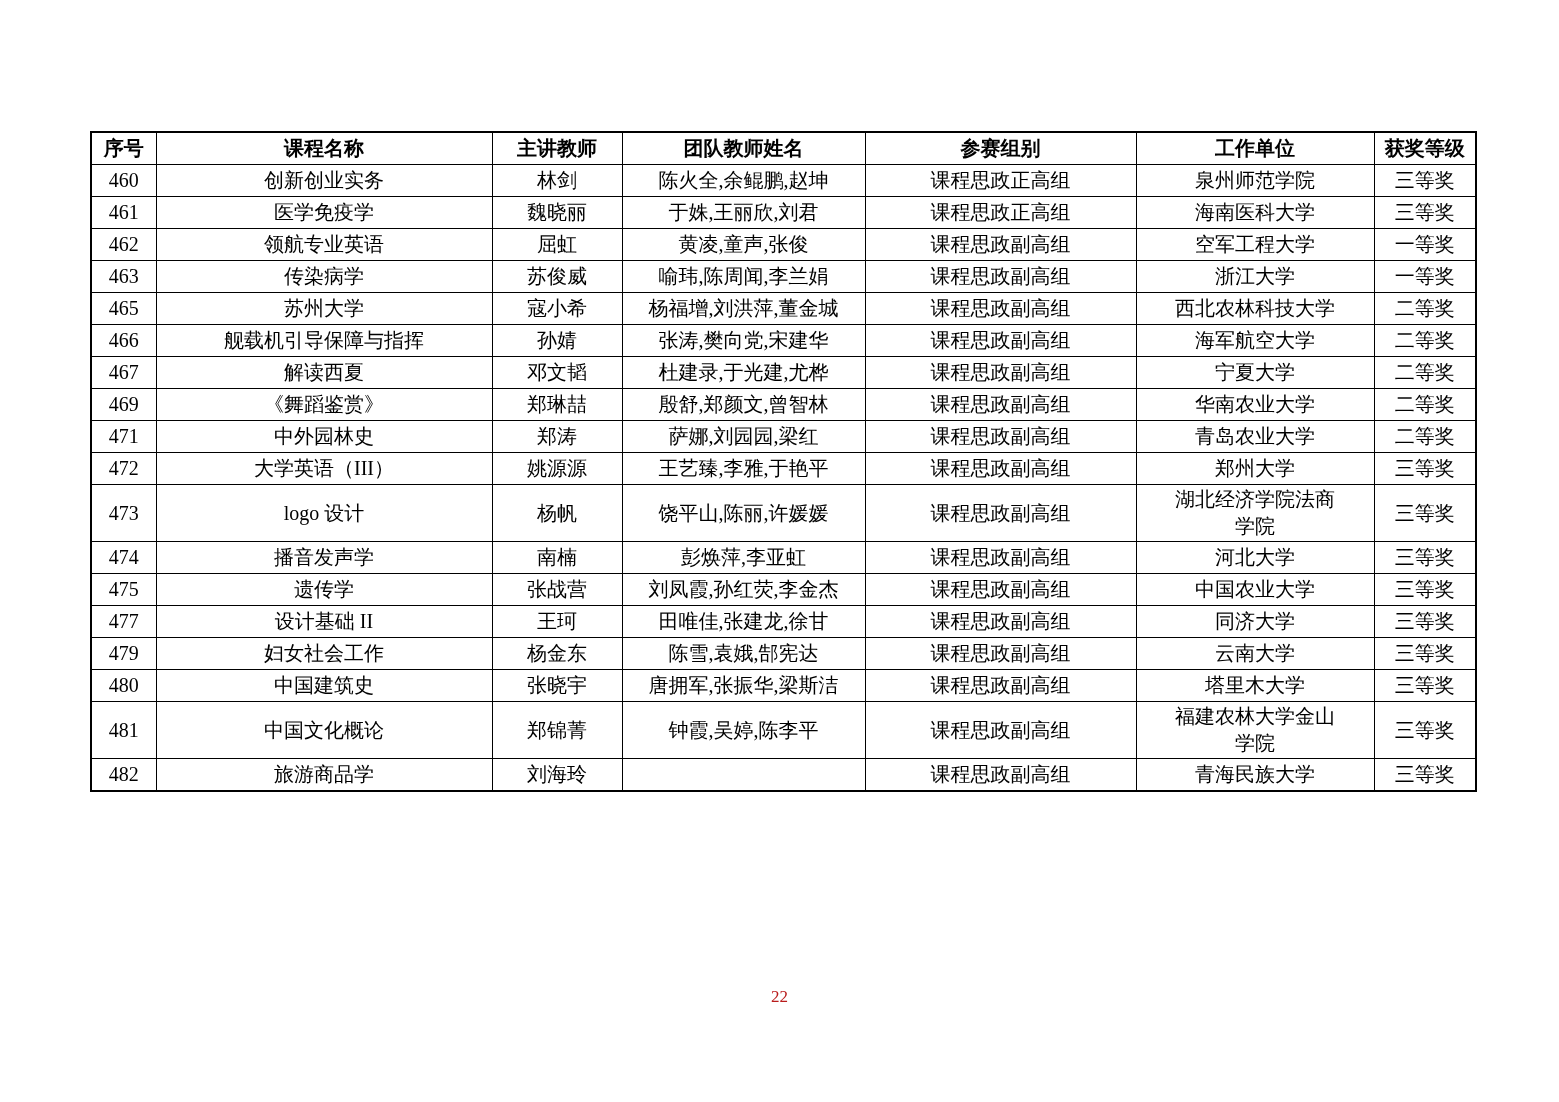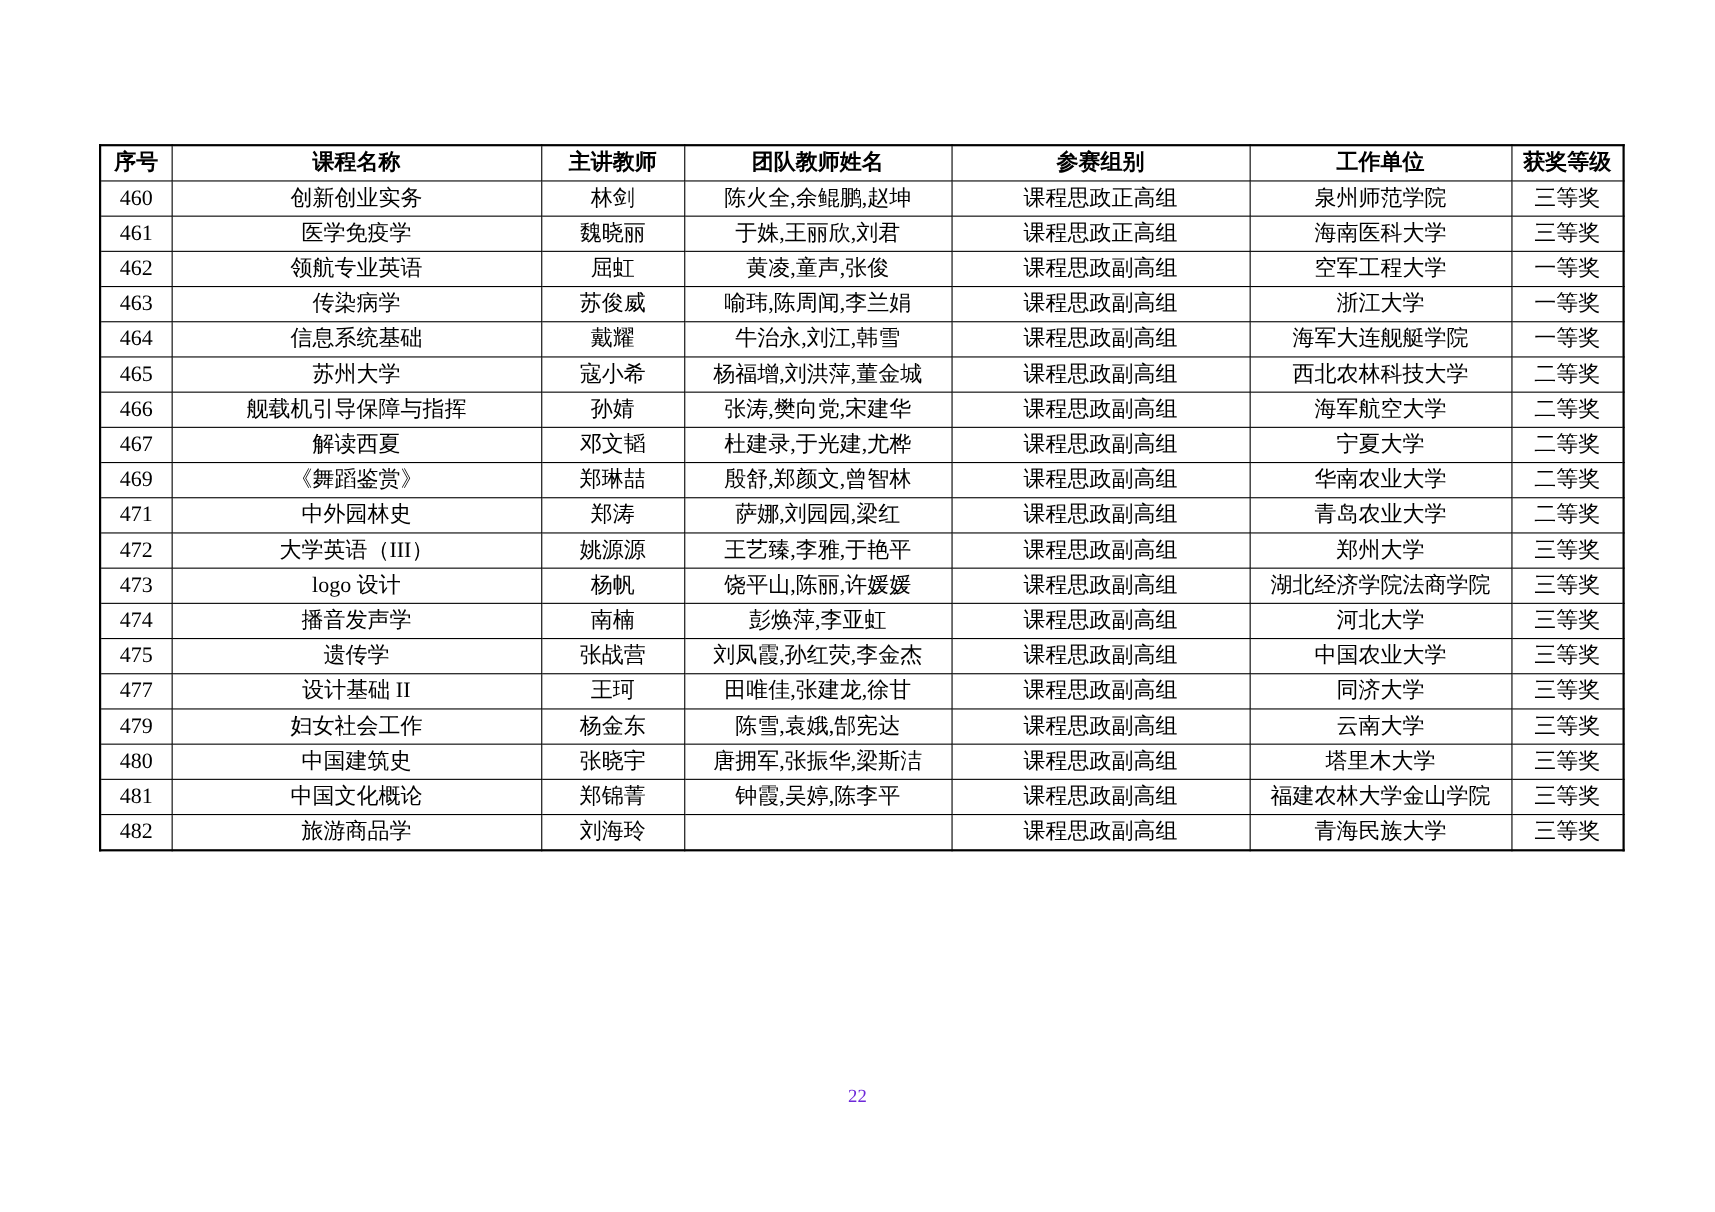--- a/index.html
+++ b/index.html
@@ -52,30 +52,30 @@
   
   col.c0 { width: 65px; }
   col.c1 { width: 336px; }
   col.c2 { width: 130px; }
   col.c3 { width: 243px; }
   col.c4 { width: 271px; }
   col.c5 { width: 238px; }
   col.c6 { width: 102px; }
   
   table.awards tbody td.col5 {
-    padding: 1px 16px;
+    padding: 1px 36px;
   }
   .footer-page-number {
     position: absolute;
     left: 0;
     right: 0;
     top: 987px;
     text-align: center;
     font-size: 17px;
-    color: #6d28d9;
+    color: #b91c1c;
   }
 </style>
 </head>
 <body>
 
 <div class="page">
 
   <table class="awards">
     <colgroup>
       <col class="c0">
@@ -128,29 +128,20 @@
         <tr>
           <td class="col0">463</td>
           <td class="col1">传染病学</td>
           <td class="col2">苏俊威</td>
           <td class="col3">喻玮,陈周闻,李兰娟</td>
           <td class="col4">课程思政副高组</td>
           <td class="col5">浙江大学</td>
           <td class="col6">一等奖</td>
         </tr>
         <tr>
-          <td class="col0">464</td>
-          <td class="col1">信息系统基础</td>
-          <td class="col2">戴耀</td>
-          <td class="col3">牛治永,刘江,韩雪</td>
-          <td class="col4">课程思政副高组</td>
-          <td class="col5">海军大连舰艇学院</td>
-          <td class="col6">一等奖</td>
-        </tr>
-        <tr>
           <td class="col0">465</td>
           <td class="col1">苏州大学</td>
           <td class="col2">寇小希</td>
           <td class="col3">杨福增,刘洪萍,董金城</td>
           <td class="col4">课程思政副高组</td>
           <td class="col5">西北农林科技大学</td>
           <td class="col6">二等奖</td>
         </tr>
         <tr>
           <td class="col0">466</td>

